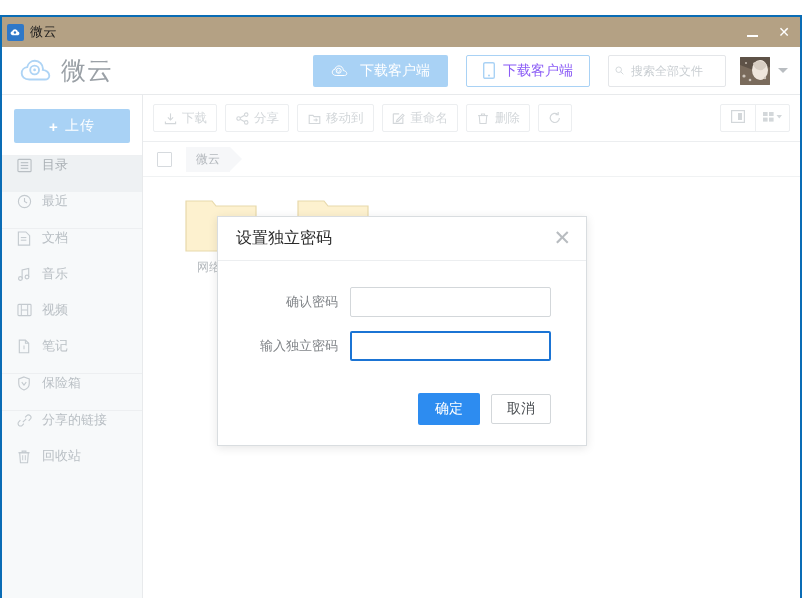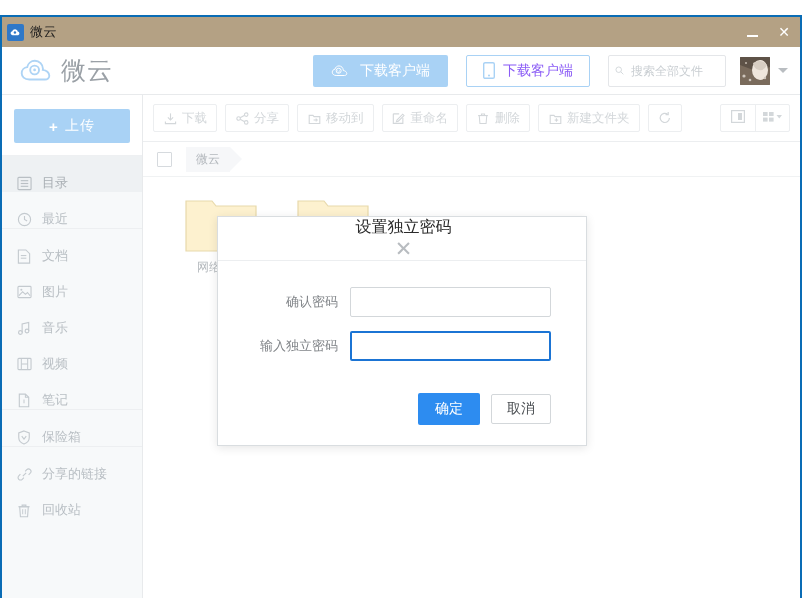--- a/index.html
+++ b/index.html
@@ -224,21 +224,21 @@
     font-weight: bold;
   }
   .side-group {
     border-bottom: 1px solid #edeff1;
     padding: 0;
   }
   .side-group:last-child { border-bottom: none; }
   .side-item {
     height: 36px;
     display: flex;
-    align-items: flex-end;
+    align-items: flex-start;
     padding-left: 13px;
     font-size: 13px;
     color: #b9bfc4;
     cursor: pointer;
     box-sizing: border-box;
   }
   .side-item.active {
     background: #eef1f3;
     color: #a9afb4;
   }
@@ -394,21 +394,20 @@
     box-shadow: 0 2px 9px rgba(0,0,0,0.10);
     box-sizing: border-box;
   }
   .modal-head {
     height: 44px;
     display: flex;
     align-items: center;
     padding: 0 15px 0 18px;
     border-bottom: 1px solid #eceef0;
     box-sizing: border-box;
-    flex-direction: column;
   }
   .modal-title {
     font-size: 16px;
     color: #2b2b2b;
     flex: 1 1 auto;
   }
   .modal-close {
     font-size: 21px;
     color: #b8bcc0;
     cursor: pointer;
@@ -597,30 +596,20 @@
             <svg width="14" height="15" viewBox="0 0 14 16">
                 <path d="M1 1 h8 l4 4 v10 h-12z" fill="none" stroke="#c4cacf" stroke-width="1.2"></path>
                 <line x1="3.6" y1="7" x2="9.5" y2="7" stroke="#c4cacf" stroke-width="1.1"></line>
                 <line x1="3.6" y1="9.8" x2="9.5" y2="9.8" stroke="#c4cacf" stroke-width="1.1"></line>
               </svg>
           </span>
           <span>文档</span>
         </div>
         <div class="side-item">
           <span class="si-icon">
-            <svg width="15" height="14" viewBox="0 0 16 15">
-                <rect x="1" y="1.5" width="14" height="12" rx="1" fill="none" stroke="#c4cacf" stroke-width="1.2"></rect>
-                <circle cx="4.6" cy="5" r="1.1" fill="#c4cacf"></circle>
-                <polyline points="2,11.5 6,7.2 9,10 11.2,8 14,11.5" fill="none" stroke="#c4cacf" stroke-width="1.2"></polyline>
-              </svg>
-          </span>
-          <span>图片</span>
-        </div>
-        <div class="side-item">
-          <span class="si-icon">
             <svg width="14" height="15" viewBox="0 0 14 16">
                 <path d="M5 12.2 V3.2 L12 1.6 V10.6" fill="none" stroke="#c4cacf" stroke-width="1.2"></path>
                 <circle cx="3.2" cy="12.3" r="2" fill="none" stroke="#c4cacf" stroke-width="1.2"></circle>
                 <circle cx="10.2" cy="10.7" r="2" fill="none" stroke="#c4cacf" stroke-width="1.2"></circle>
               </svg>
           </span>
           <span>音乐</span>
         </div>
         <div class="side-item">
           <span class="si-icon">
@@ -729,30 +718,20 @@
         </div>
         <div class="tbtn">
           <span class="ticon">
             <svg width="12" height="13" viewBox="0 0 14 14">
                 <path d="M2.6 3.6 h8.8 l-0.8 9.2 h-7.2z" fill="none" stroke="#d3d7da" stroke-width="1.2"></path>
                 <line x1="1.3" y1="3.6" x2="12.7" y2="3.6" stroke="#d3d7da" stroke-width="1.2"></line>
                 <path d="M5.2 3.6 V1.8 h3.6 V3.6" fill="none" stroke="#d3d7da" stroke-width="1.2"></path>
               </svg>
           </span>
           <span>删除</span>
-        </div>
-        <div class="tbtn">
-          <span class="ticon">
-            <svg width="13" height="13" viewBox="0 0 14 14">
-                <path d="M1.3 3.6 h4 l1.2 1.4 h6.2 v7.4 h-11.4z" fill="none" stroke="#d3d7da" stroke-width="1.2"></path>
-                <line x1="8" y1="6.8" x2="8" y2="10.6" stroke="#d3d7da" stroke-width="1.2"></line>
-                <line x1="6.1" y1="8.7" x2="9.9" y2="8.7" stroke="#d3d7da" stroke-width="1.2"></line>
-              </svg>
-          </span>
-          <span>新建文件夹</span>
         </div>
         <div class="tbtn icon-only">
           <span class="ticon">
             <svg width="14" height="14" viewBox="0 0 14 14">
                 <path d="M11.4 6.9 a4.6 4.6 0 1 1 -1.6 -3.5" fill="none" stroke="#d3d7da" stroke-width="1.2"></path>
                 <polyline points="10.2,1 10.2,3.6 7.6,3.6" fill="none" stroke="#d3d7da" stroke-width="1.2"></polyline>
               </svg>
           </span>
         </div>
 

